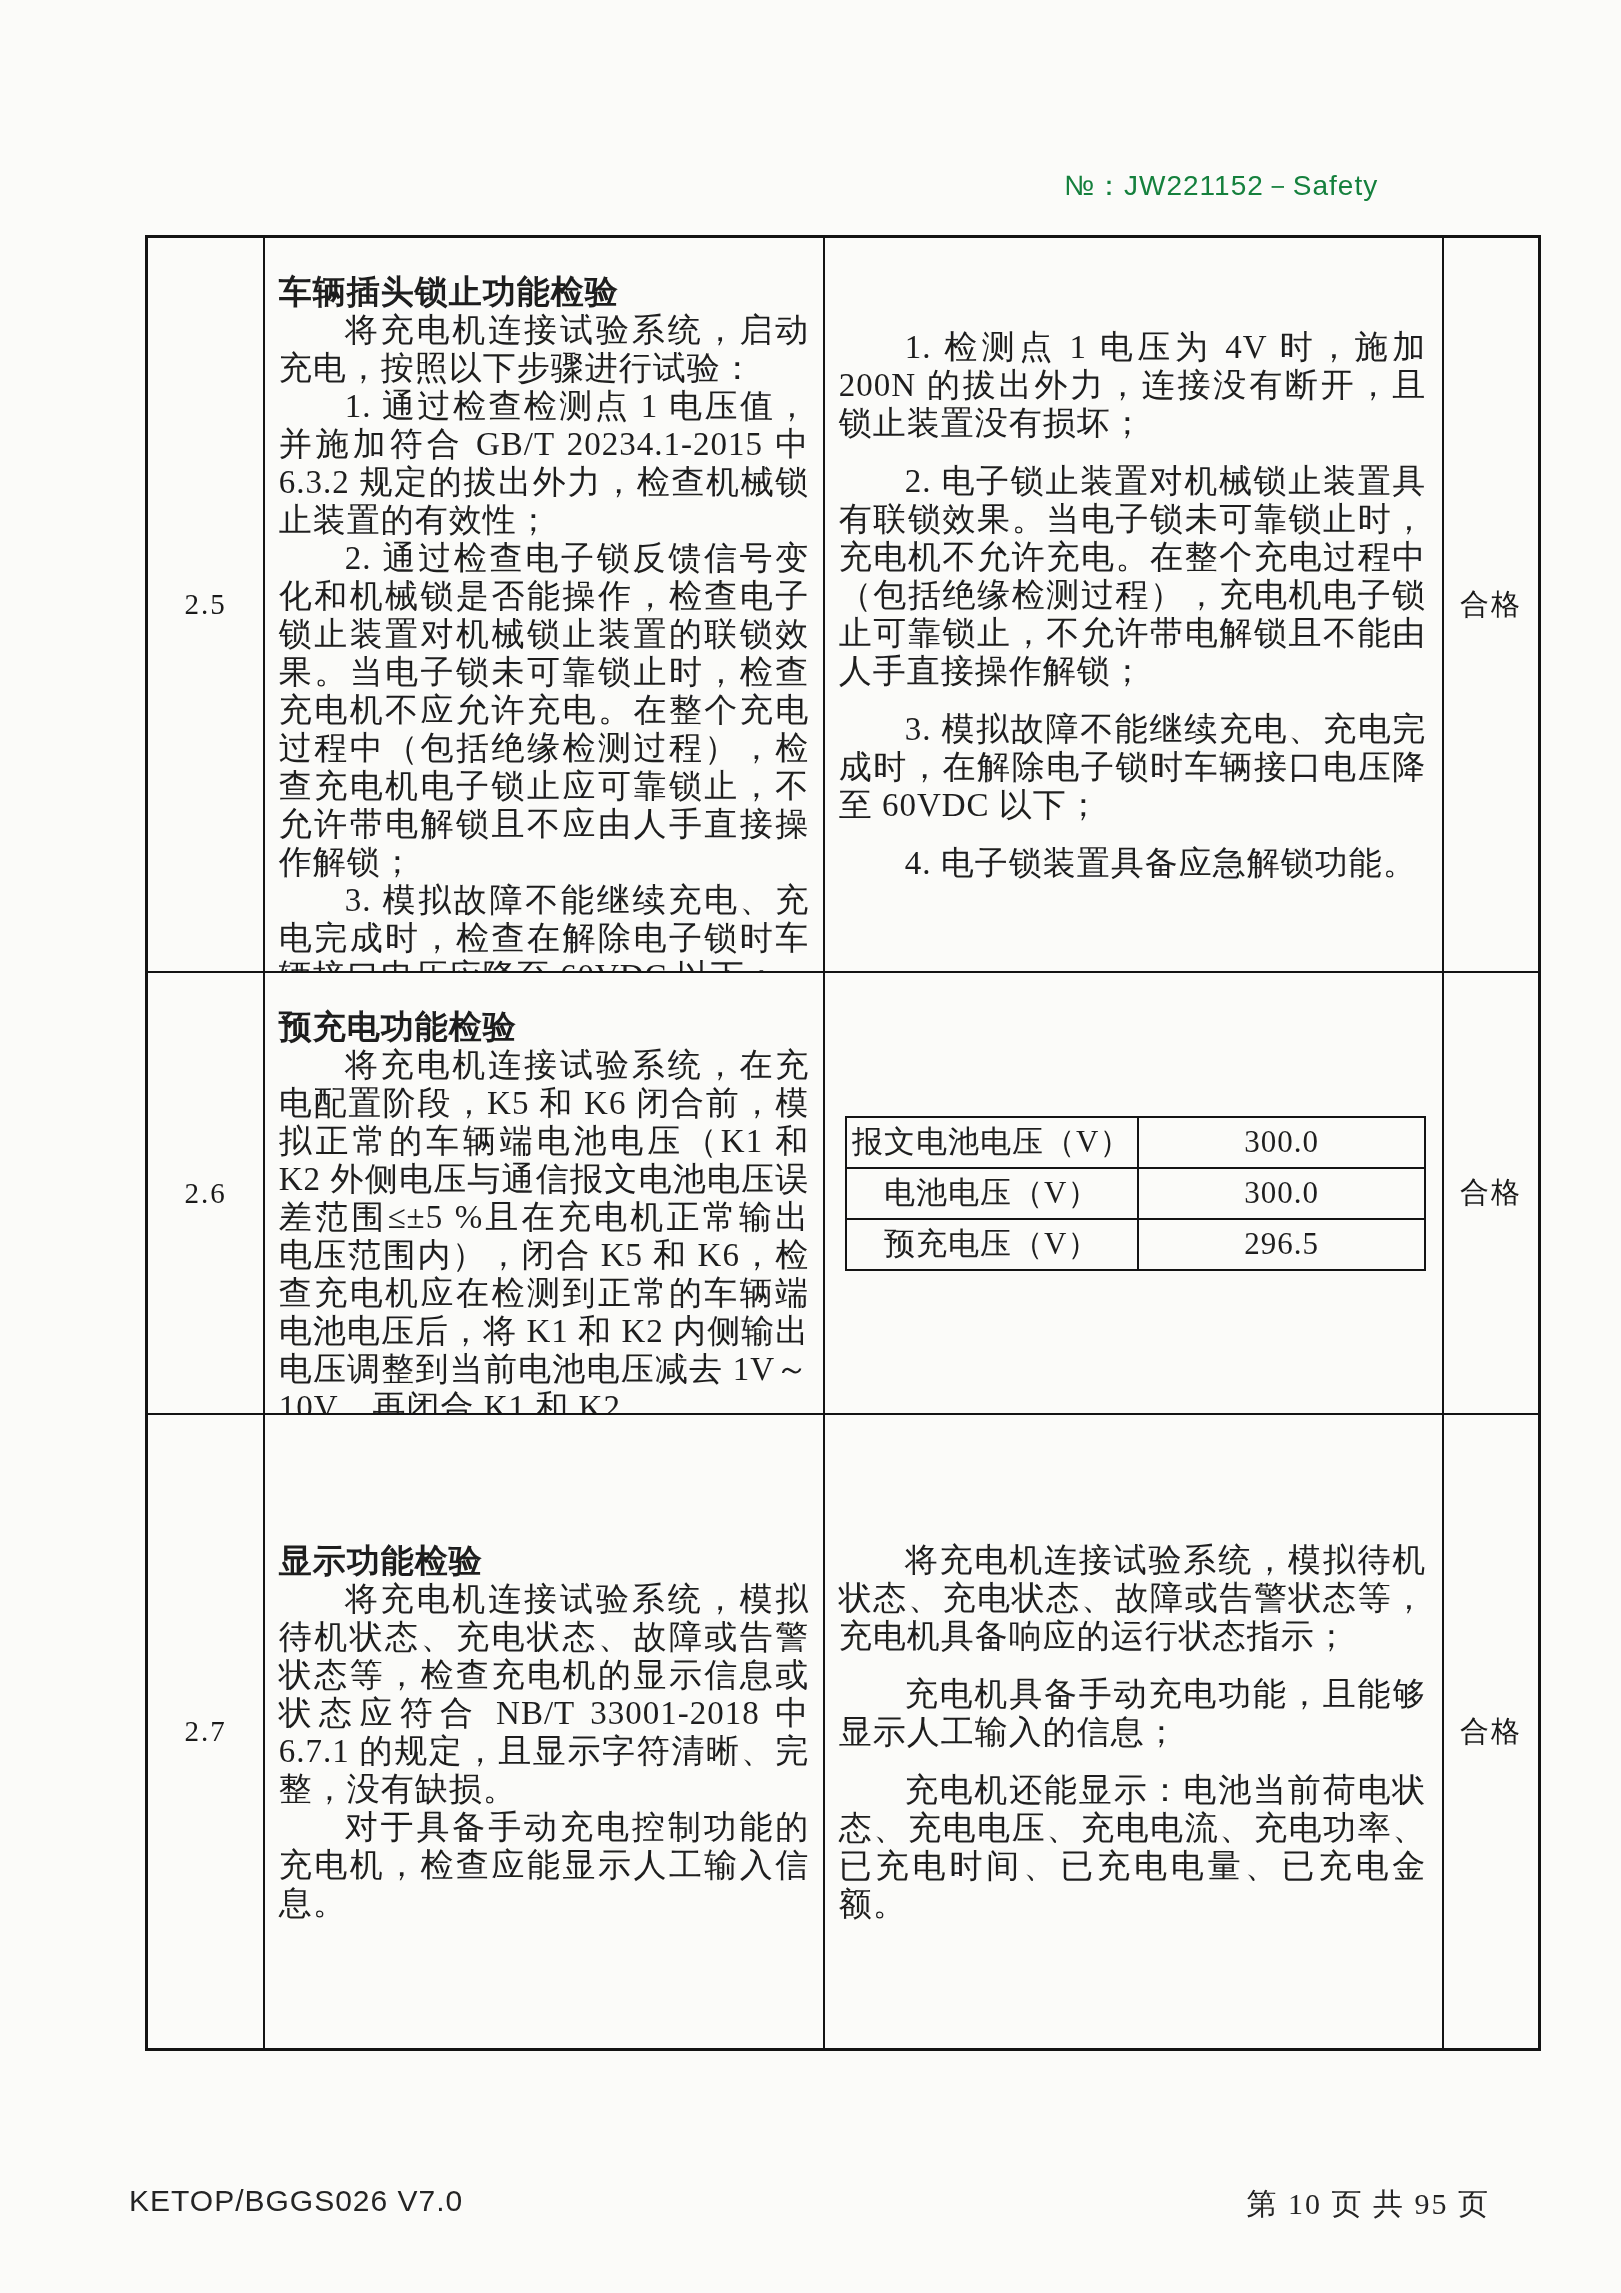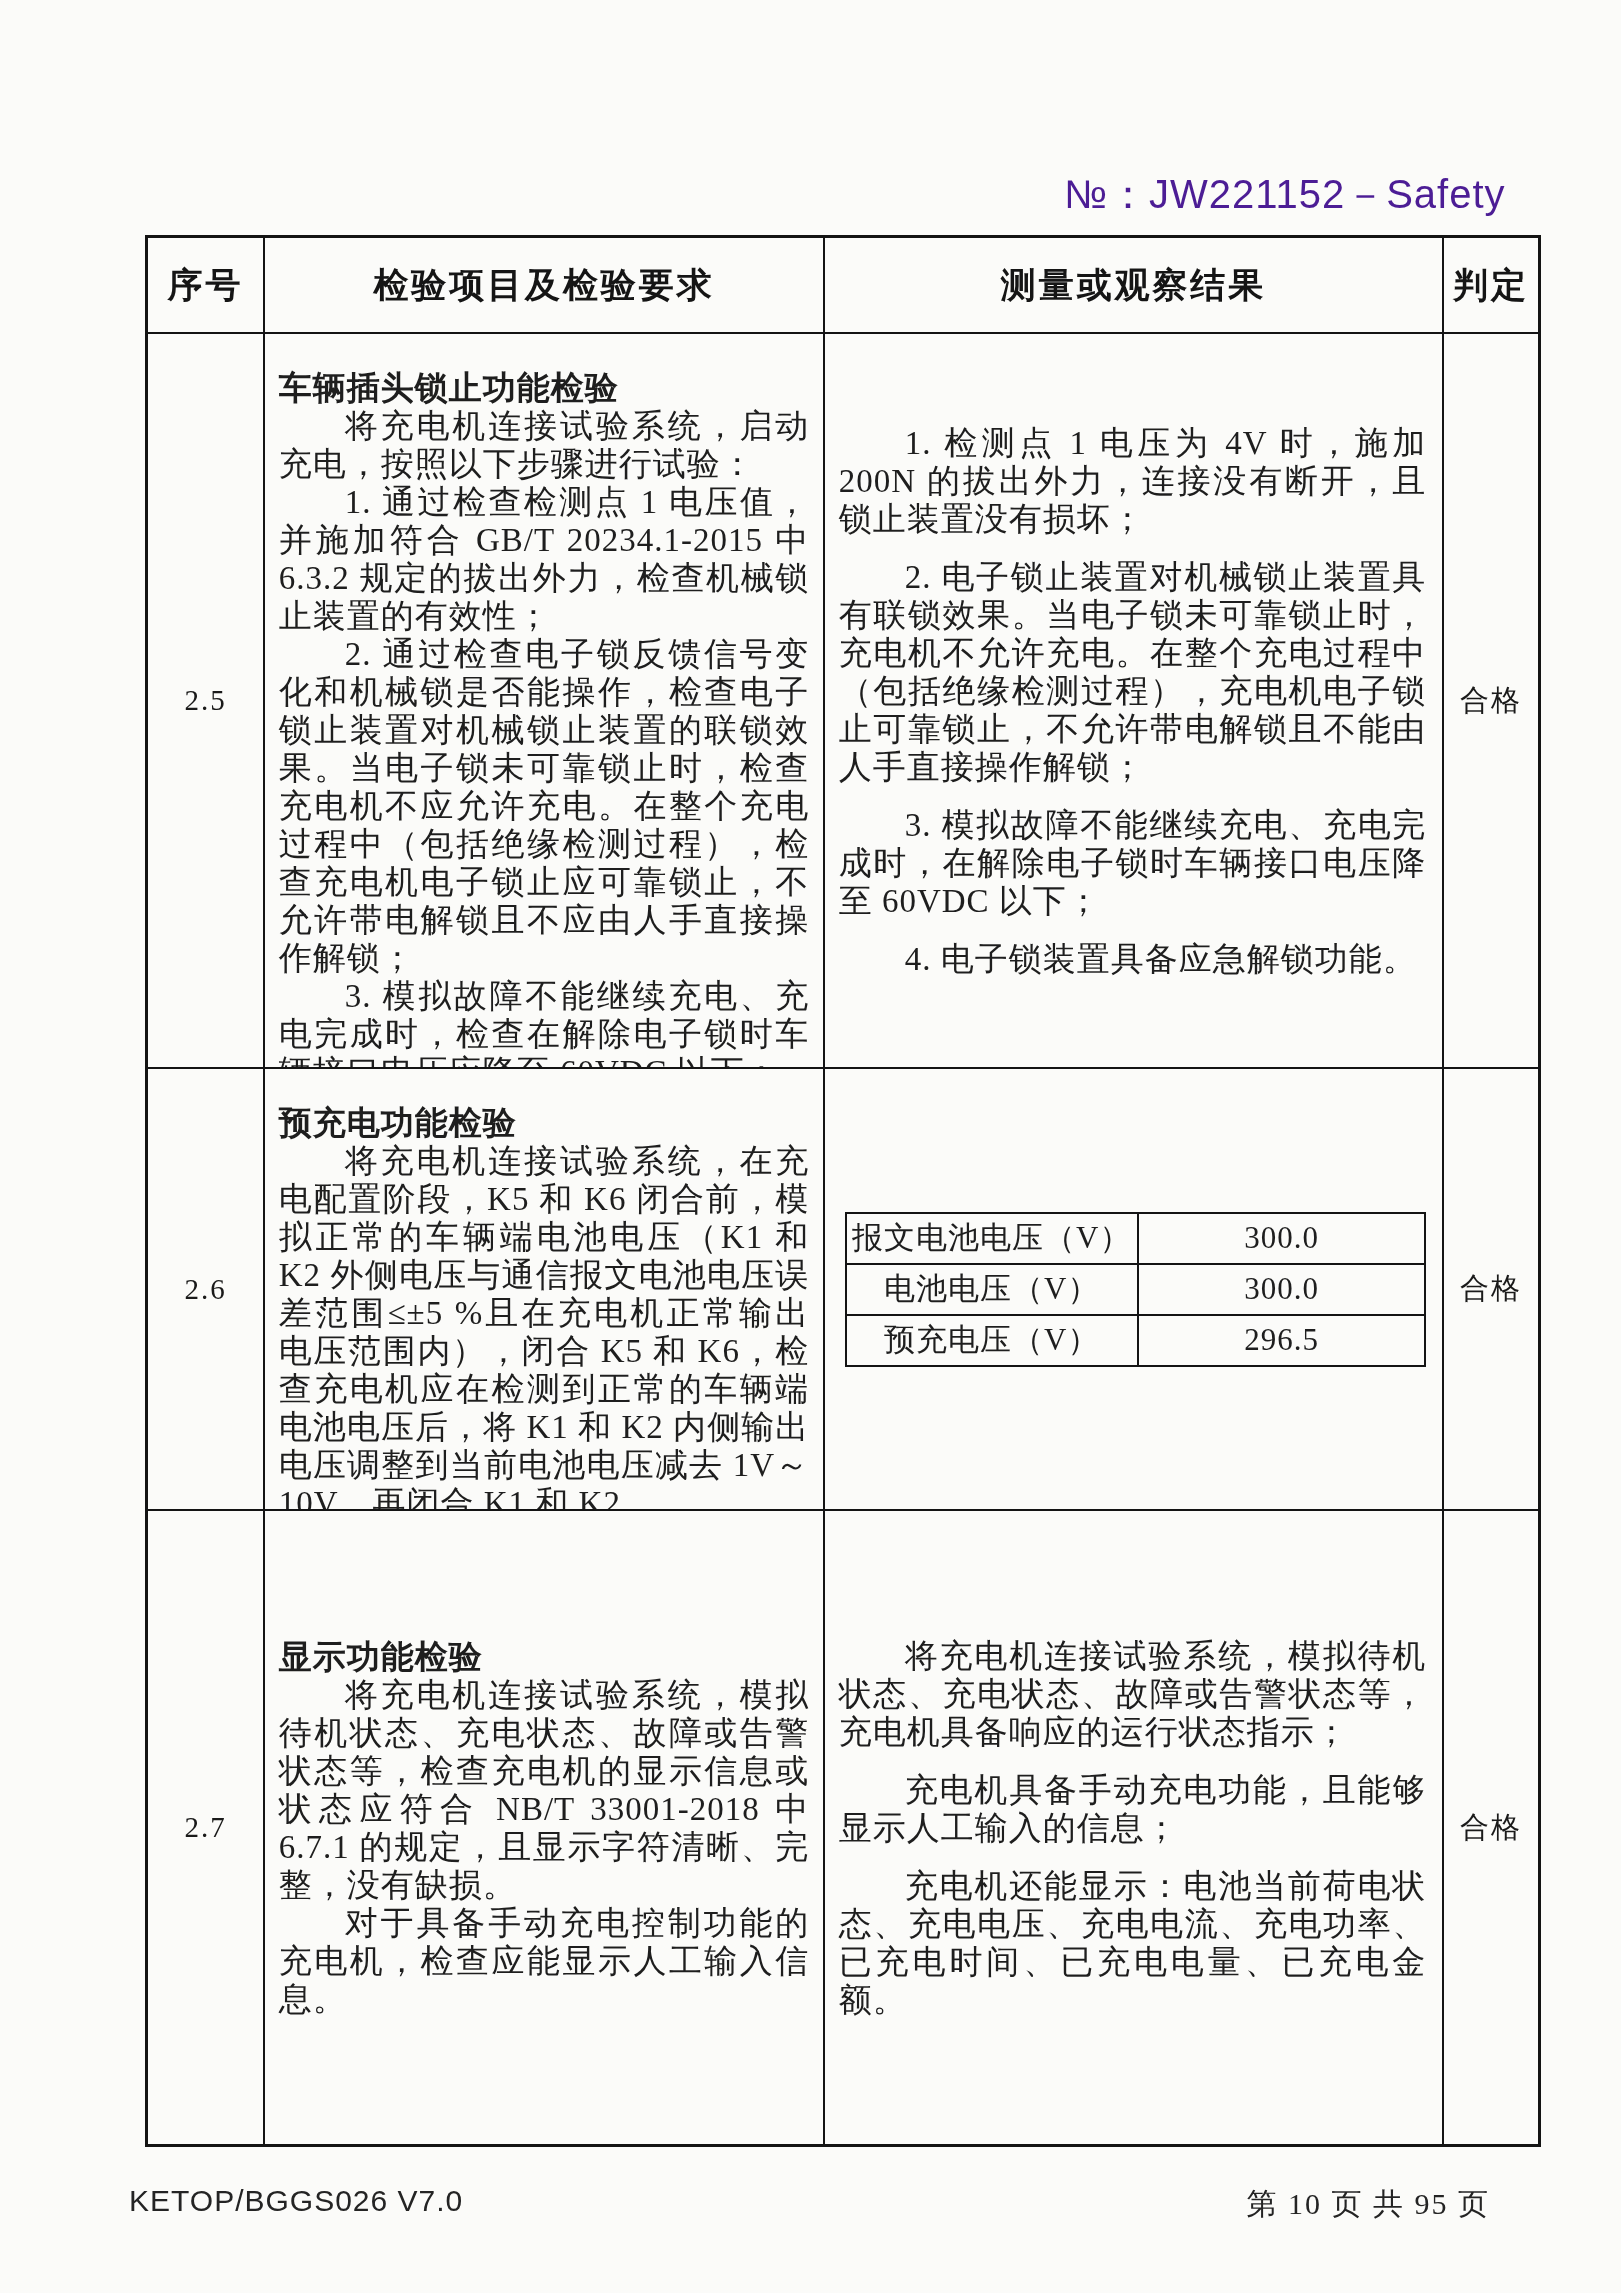--- a/index.html
+++ b/index.html
@@ -7,21 +7,21 @@
     width: 1621px; height: 2294px;
     background: #fbfbf9;
     font-family: "Liberation Serif", "DejaVu Serif", serif;
     color: #1b1b1b;
   }
   .page { position: relative; width: 1621px; height: 2294px; overflow: hidden; }
 
   .doc-no {
     position: absolute; top: 167px; left: 1064px;
     font-family: "Liberation Sans", "DejaVu Sans", sans-serif;
-    font-size: 40px; letter-spacing: 1px; color: #4c1d95;
+    font-size: 28px; letter-spacing: 1px; color: #15803d;
     white-space: nowrap;
   }
 
   table.report {
     position: absolute; left: 145px; top: 235px;
     border-collapse: collapse; table-layout: fixed;
     border: 3.9px solid #141414;
   }
   table.report td { border: 2px solid #141414; padding: 0; vertical-align: top; }
 
@@ -87,42 +87,20 @@
 </head>
 <body>
 
 <div class="page">
 
   <div class="doc-no">№：JW221152－Safety</div>
 
   <table class="report">
 
     <tbody>
-        <tr class="hrow">
-      <td class="col-serial">
-            <div class="cellbox">
-              <span class="hcell">序号</span>
-            </div>
-          </td>
-      <td class="col-item">
-            <div class="cellbox">
-              <span class="hcell">检验项目及检验要求</span>
-            </div>
-          </td>
-      <td class="col-result">
-            <div class="cellbox">
-              <span class="hcell">测量或观察结果</span>
-            </div>
-          </td>
-      <td class="col-verdict">
-            <div class="cellbox">
-              <span class="hcell">判定</span>
-            </div>
-          </td>
-    </tr>
 
     <tr class="r25">
       <td class="col-serial">
         <div class="cellbox center-box">
               <span class="serial-text">2.5</span>
             </div>
       </td>
       <td class="col-item">
         <div class="cellbox itembox">
           <p class="cell-title">车辆插头锁止功能检验</p>

